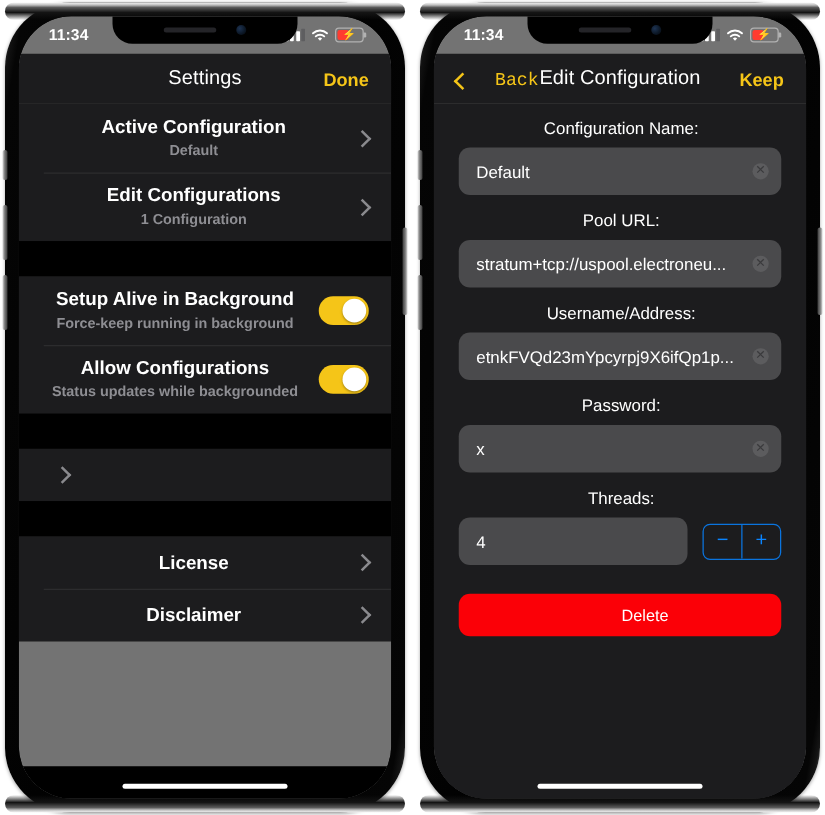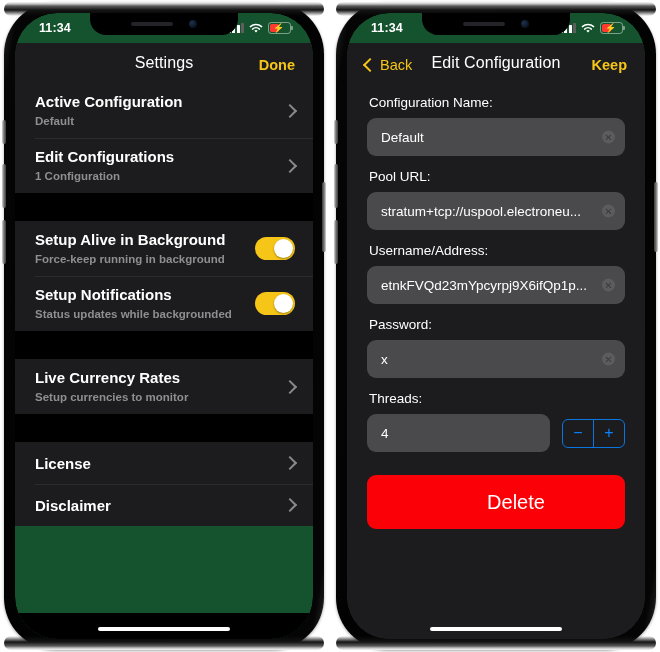--- a/index.html
+++ b/index.html
@@ -77,23 +77,24 @@
     position: relative;
     width: 100%;
     height: 100%;
     border-radius: 42px;
     background: #000;
     overflow: hidden;
   }
   .screen-inner {
     position: absolute;
     inset: 0;
-    background: #14532d;
+    background: #737373;
     border-radius: 42px;
     overflow: hidden;
+    text-align: center;
   }
 
   
   .notch {
     position: absolute;
     top: 0;
     left: 50%;
     transform: translateX(-50%);
     width: 148px;
     height: 22px;
@@ -192,21 +193,21 @@
     letter-spacing: .1px;
   }
   .nav-left, .nav-right {
     position: absolute;
     top: 4px; bottom: 0;
     display: flex;
     align-items: center;
     color: #f5c518;
     font-size: 14.5px;
   }
-  .nav-left { left: 18px; gap: 3px; }
+  .nav-left { left: 18px; gap: 19px; font-family: Liberation Mono, monospace; }
   .nav-right { right: 18px; font-weight: bold; }
   .chev-back {
     display: inline-block;
     width: 8px; height: 8px;
     border-left: 2.4px solid #f5c518;
     border-bottom: 2.4px solid #f5c518;
     transform: rotate(45deg);
     margin-right: 2px;
   }
 
@@ -336,25 +337,25 @@
     align-items: center;
     justify-content: center;
     color: #0a84ff;
     font-size: 16px;
     line-height: 1;
   }
   .stepper span + span { border-left: 1.5px solid #0a74df; }
 
   .delete-btn {
     margin-top: 23px;
-    height: 54px;
+    height: 34px;
     border-radius: 9px;
     background: #fb0007;
     color: #fff;
-    font-size: 20px;
+    font-size: 13px;
     display: flex;
     align-items: center;
     justify-content: center;
     padding-left: 40px;
   }
 
   
   .home-indicator {
     position: absolute;
     left: 50%;
@@ -448,37 +449,33 @@
               <div class="texts">
                 <div class="t1">Setup Alive in Background</div>
                 <div class="t2">Force-keep running in background</div>
               </div>
               <div class="toggle">
                 <div class="knob"></div>
               </div>
             </div>
             <div class="row">
               <div class="texts">
-                <div class="t1">Setup Notifications</div>
+                <div class="t1">Allow Configurations</div>
                 <div class="t2">Status updates while backgrounded</div>
               </div>
               <div class="toggle">
                 <div class="knob"></div>
               </div>
             </div>
           </div>
 
           <div class="gap"></div>
 
           <div class="group">
             <div class="row">
-              <div class="texts">
-                <div class="t1">Live Currency Rates</div>
-                <div class="t2">Setup currencies to monitor</div>
-              </div>
               <div class="chev"></div>
             </div>
           </div>
 
           <div class="gap"></div>
 
           <div class="group">
             <div class="row">
               <div class="texts">
                 <div class="t1">License</div>

